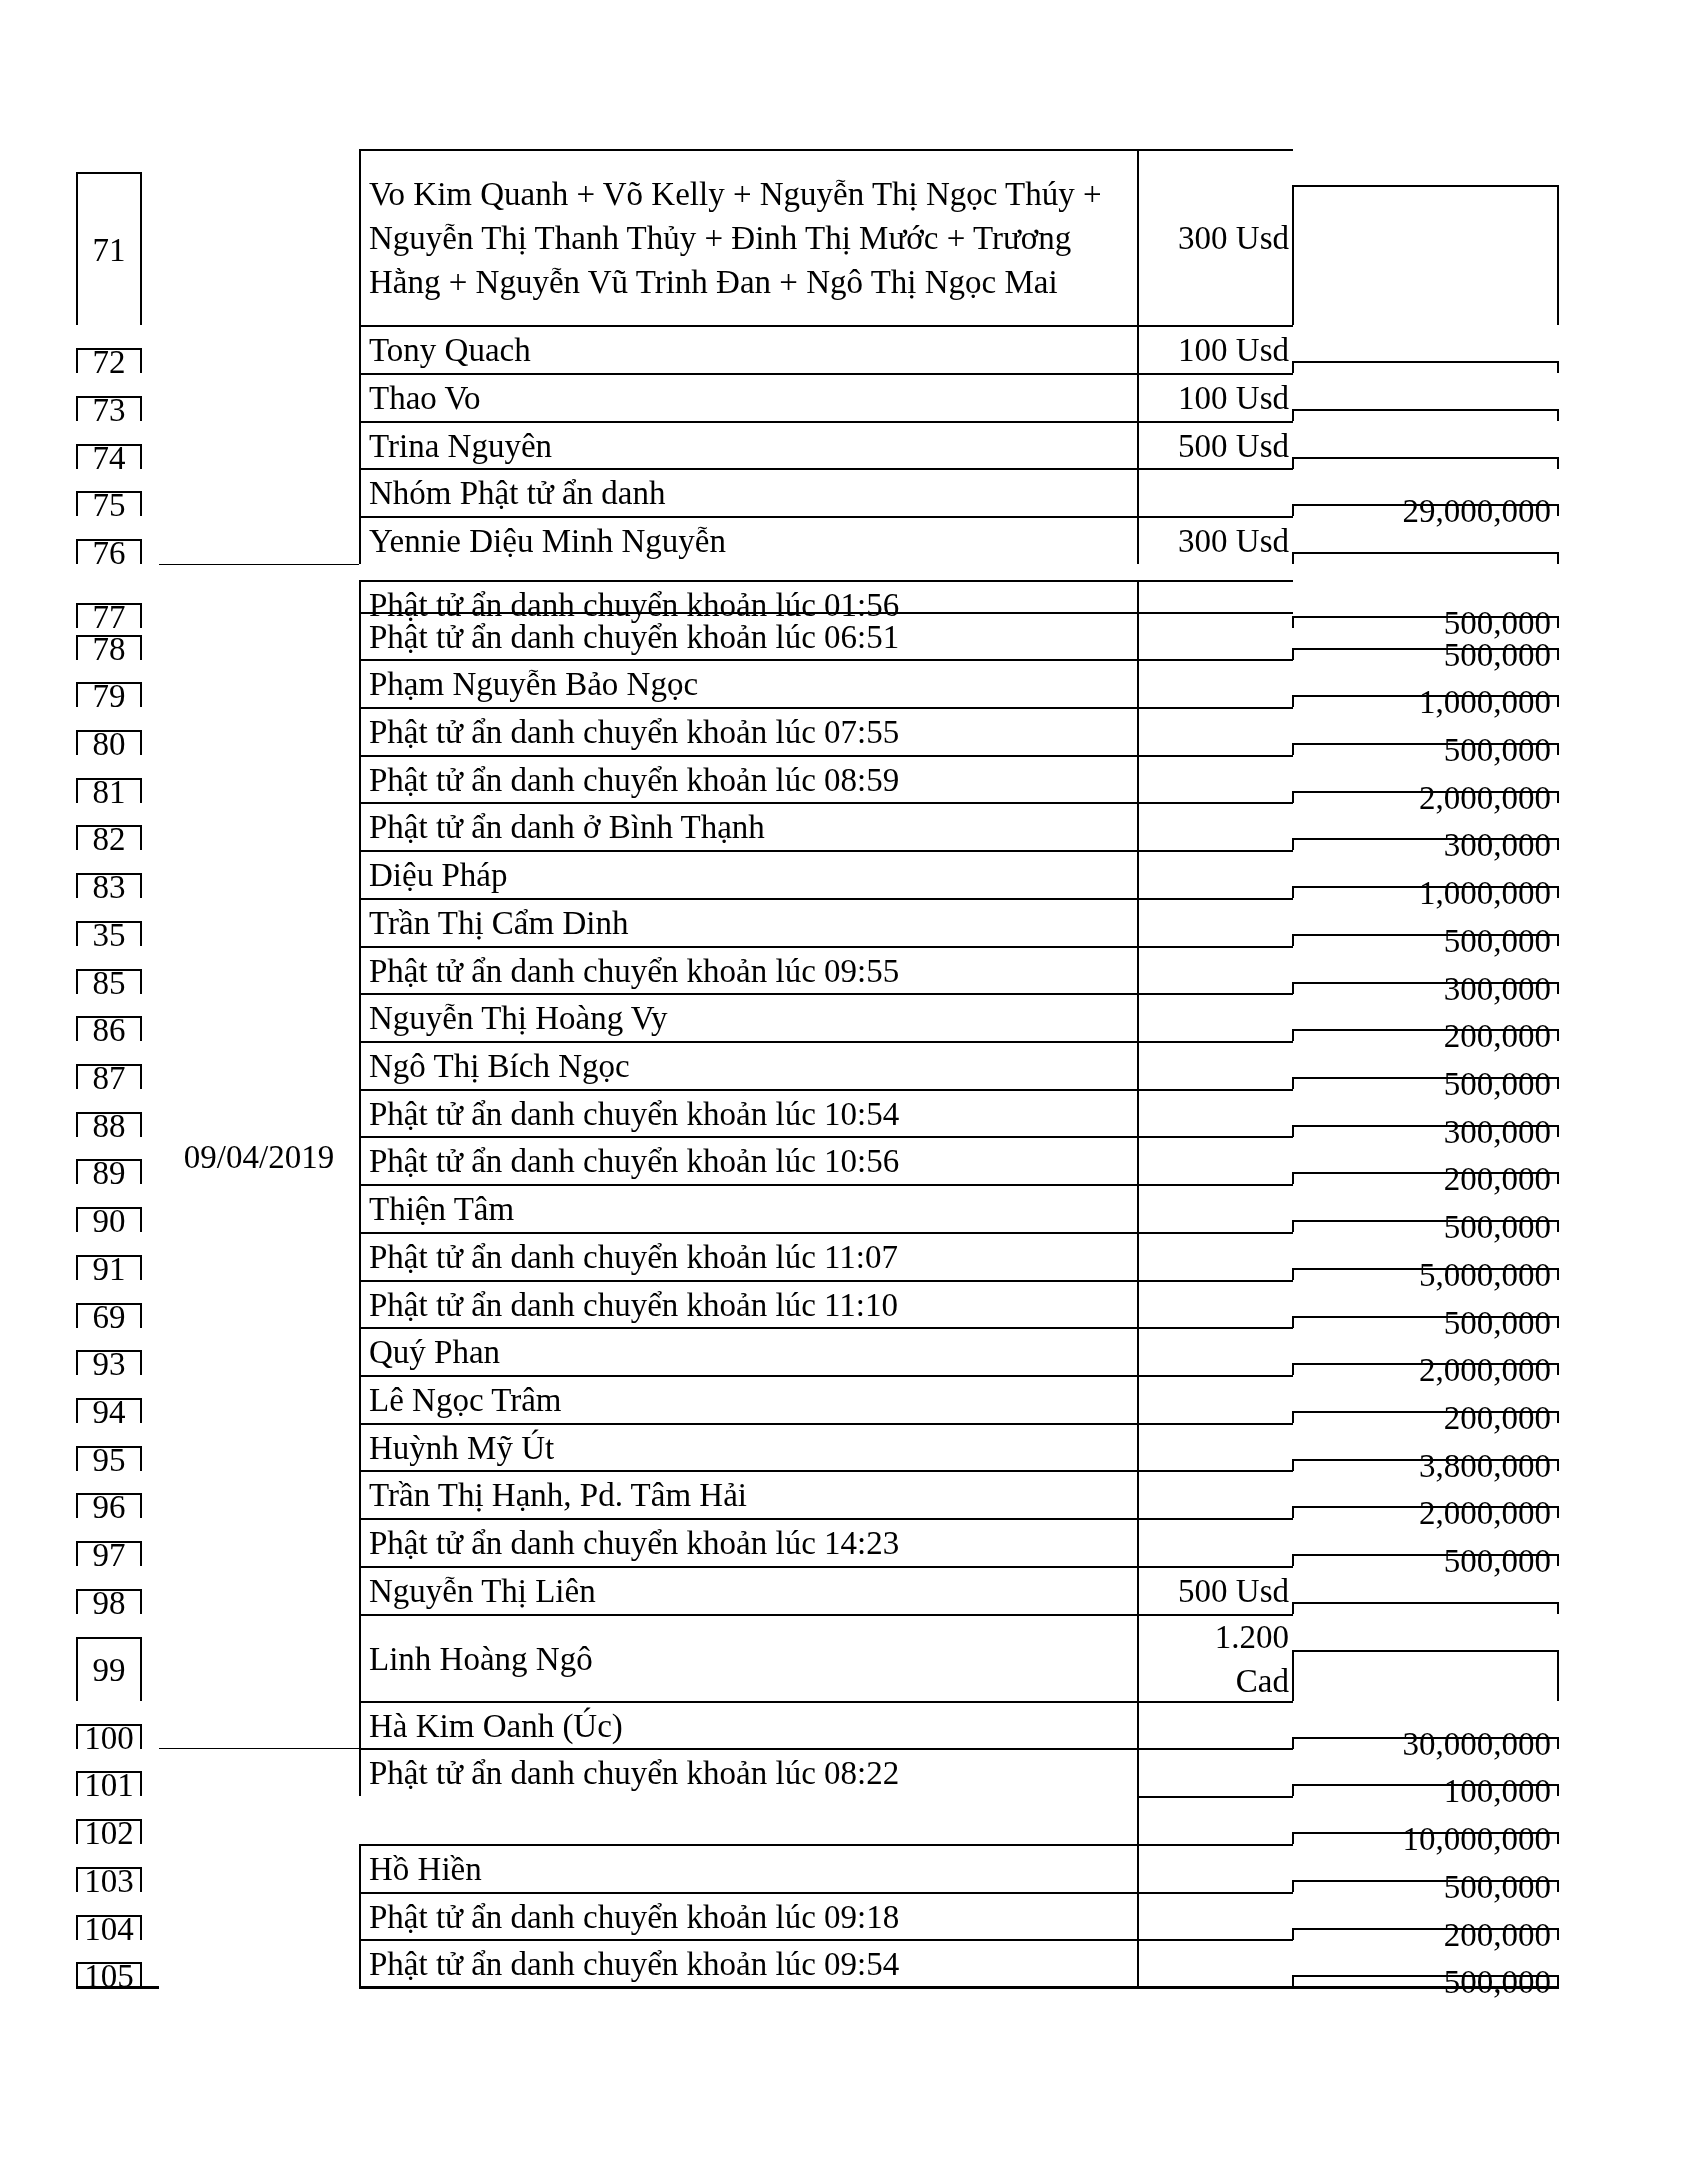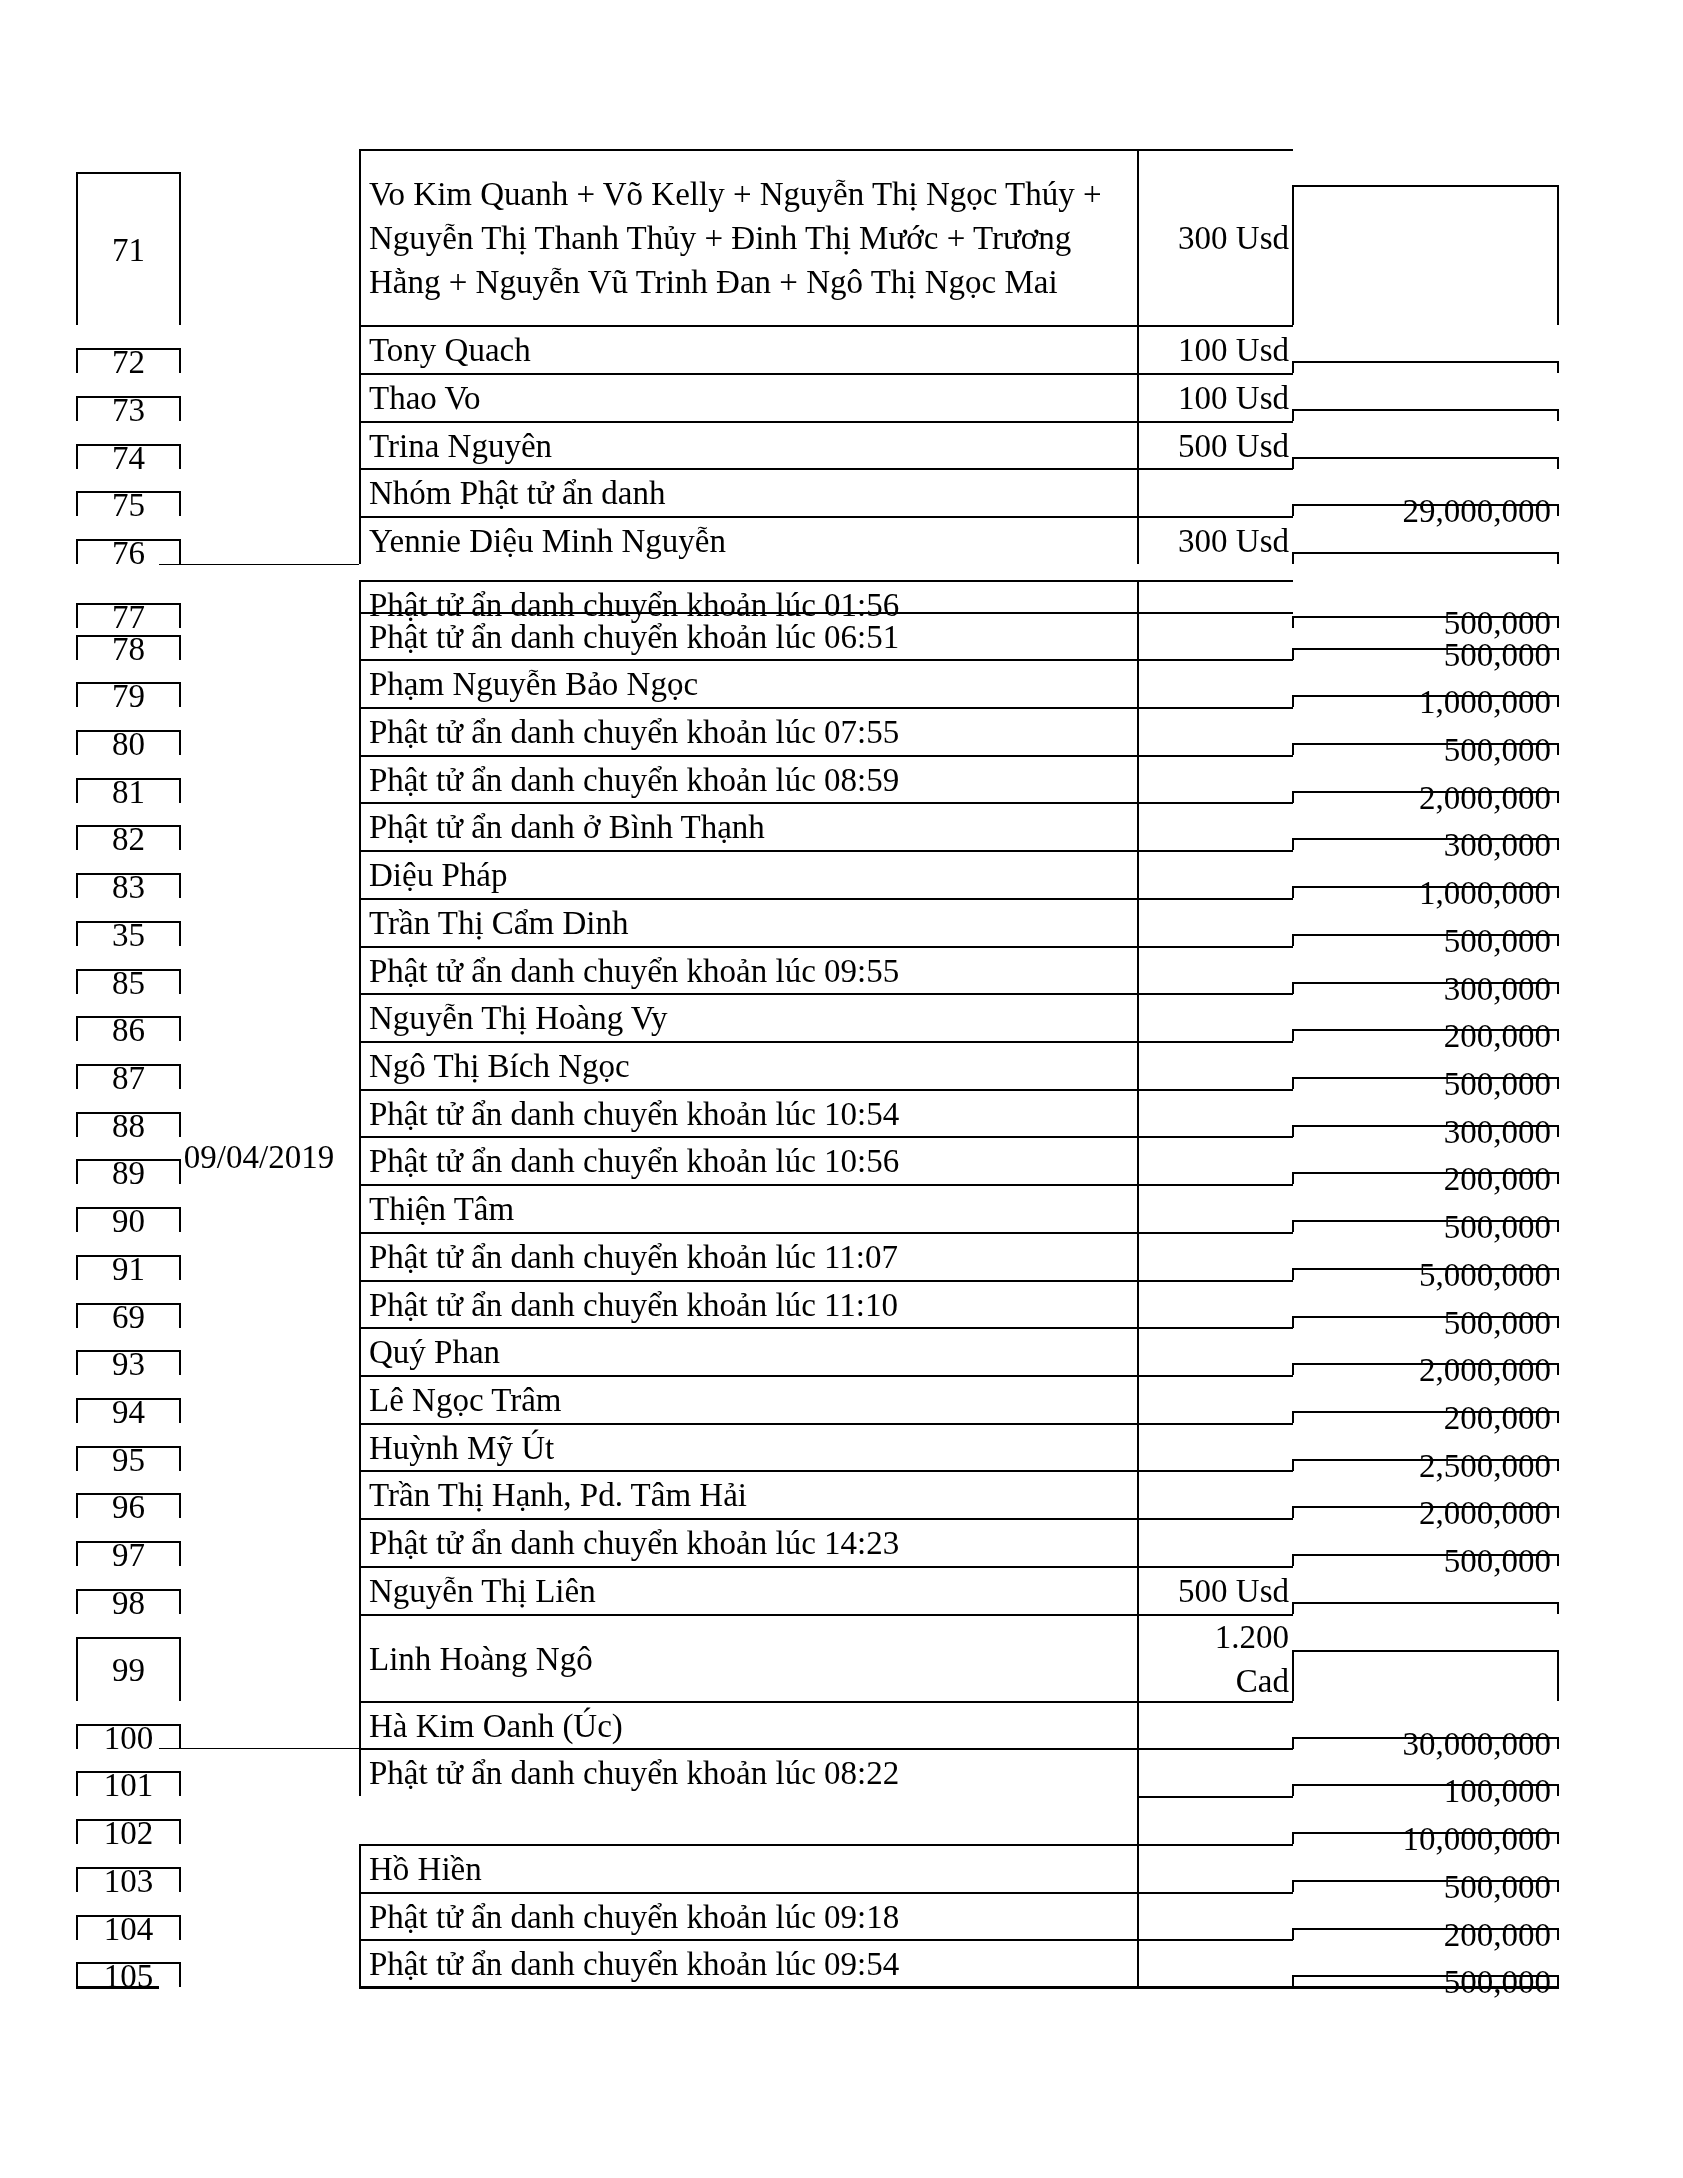--- a/index.html
+++ b/index.html
@@ -2,21 +2,21 @@
 <html><head>
 <meta charset="utf-8">
 <style>
   html, body { margin: 0; padding: 0; background: #ffffff; }
   body { width: 1683px; height: 2178px; position: relative; overflow: hidden;
          font-family: "Liberation Serif", "DejaVu Serif", serif; color: #000; }
   #doc-table { position: absolute; left: 76px; top: 149px; width: 1483px; }
   .row { position: absolute; left: 0; width: 1483px; }
   .cell { position: absolute; top: 0; bottom: 0; box-sizing: border-box;
           font-size: 33px; line-height: 44px; display: flex; align-items: center; }
-  .c-no { left: 0; width: 105px; justify-content: center;
+  .c-no { left: 0; width: 66px; justify-content: center;
           border: 2.5px solid #000; border-bottom: none; margin-top: 23px; }
   .c-name { left: 283px; width: 780px; padding-left: 8px;
             border: 2.5px solid #000; border-bottom: none; border-right: none; }
   .c-foreign { left: 1061px; width: 156px; justify-content: flex-end; text-align: right; padding-right: 4px;
                border-top: 2.5px solid #000; border-left: 2.5px solid #000; }
   .c-vnd { left: 1216px; width: 267px; justify-content: flex-end; padding-right: 6px;
            border: 2.5px solid #000; border-bottom: none; margin-top: 36px; }
   .bottom-line { position: absolute; height: 3px; background: #000; }
   .date-group { position: absolute; left: 83px; width: 200px; box-sizing: border-box;
                 display: flex; align-items: center; justify-content: center;
@@ -168,21 +168,21 @@
     <div class="row" style="top: 1226px; height: 48px;">
       <div class="cell c-no">94</div>
       <div class="cell c-name">Lê Ngọc Trâm</div>
       <div class="cell c-foreign"></div>
       <div class="cell c-vnd">200,000</div>
     </div>
     <div class="row" style="top: 1274px; height: 48px;">
       <div class="cell c-no">95</div>
       <div class="cell c-name">Huỳnh Mỹ Út</div>
       <div class="cell c-foreign"></div>
-      <div class="cell c-vnd">2,500,000</div>
+      <div class="cell c-vnd">3,800,000</div>
     </div>
     <div class="row" style="top: 1321px; height: 48px;">
       <div class="cell c-no">96</div>
       <div class="cell c-name">Trần Thị Hạnh, Pd. Tâm Hải</div>
       <div class="cell c-foreign"></div>
       <div class="cell c-vnd">2,000,000</div>
     </div>
     <div class="row" style="top: 1369px; height: 48px;">
       <div class="cell c-no">97</div>
       <div class="cell c-name">Phật tử ẩn danh chuyển khoản lúc 14:23</div>

